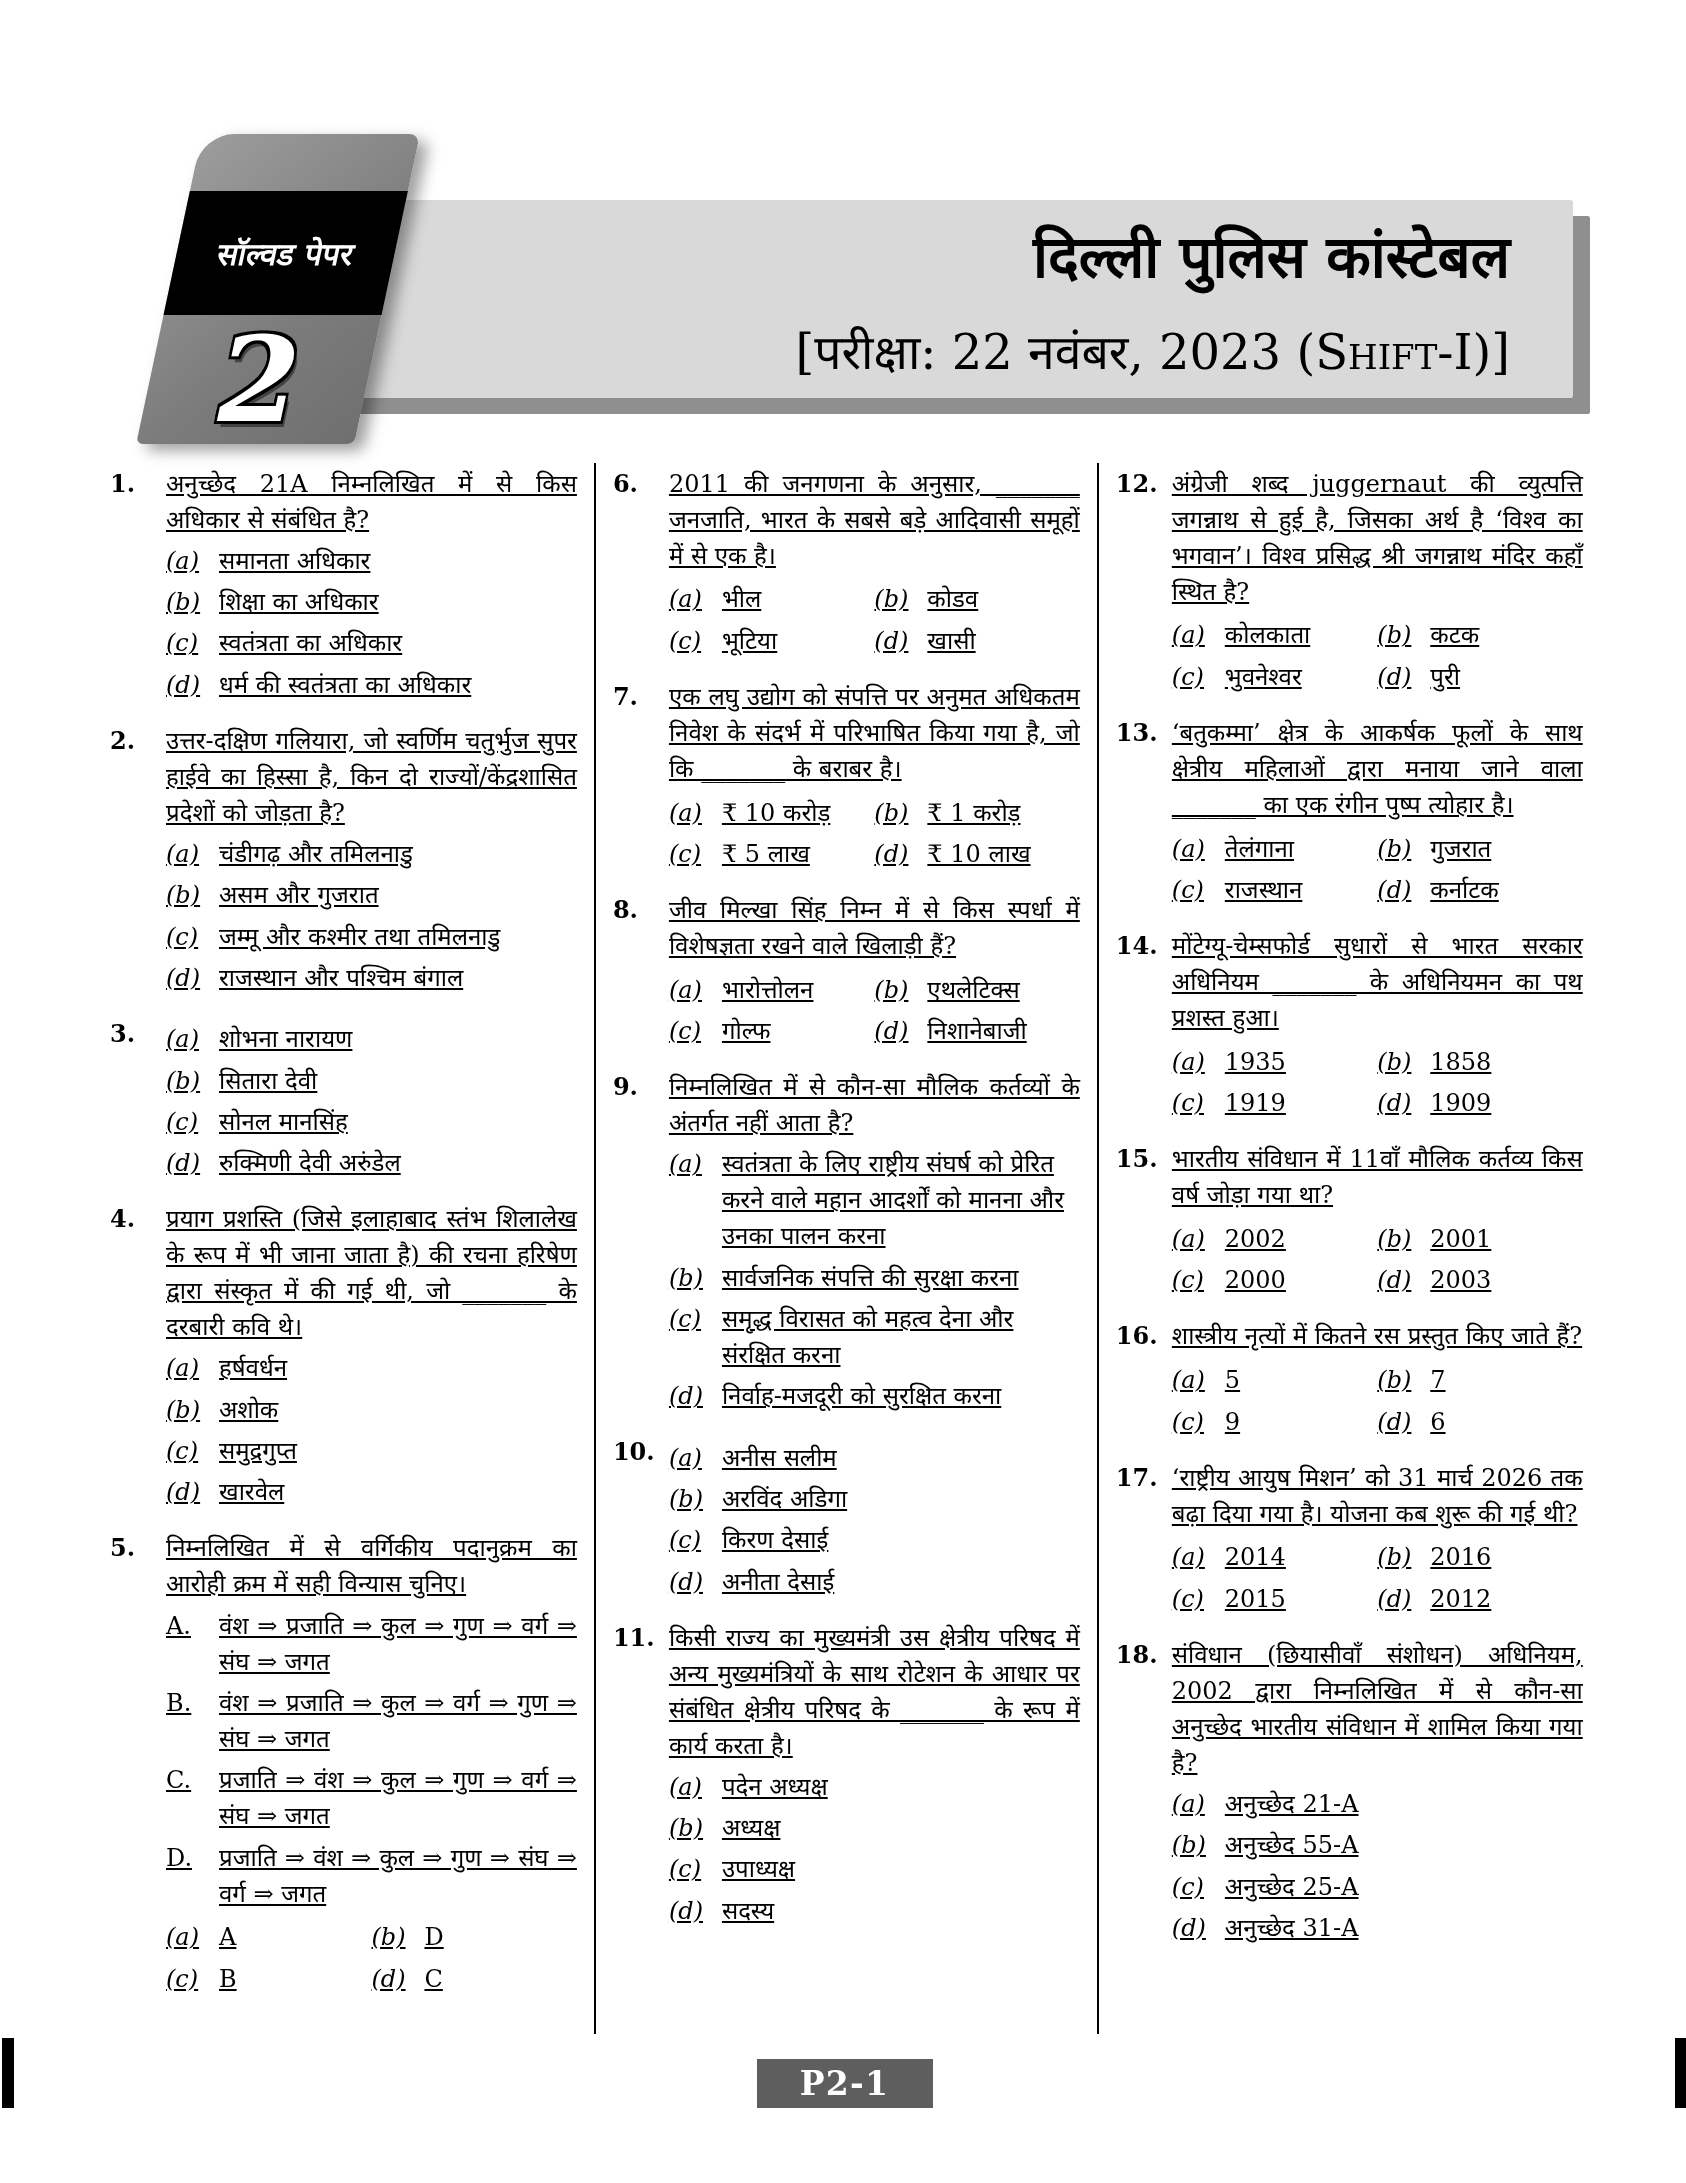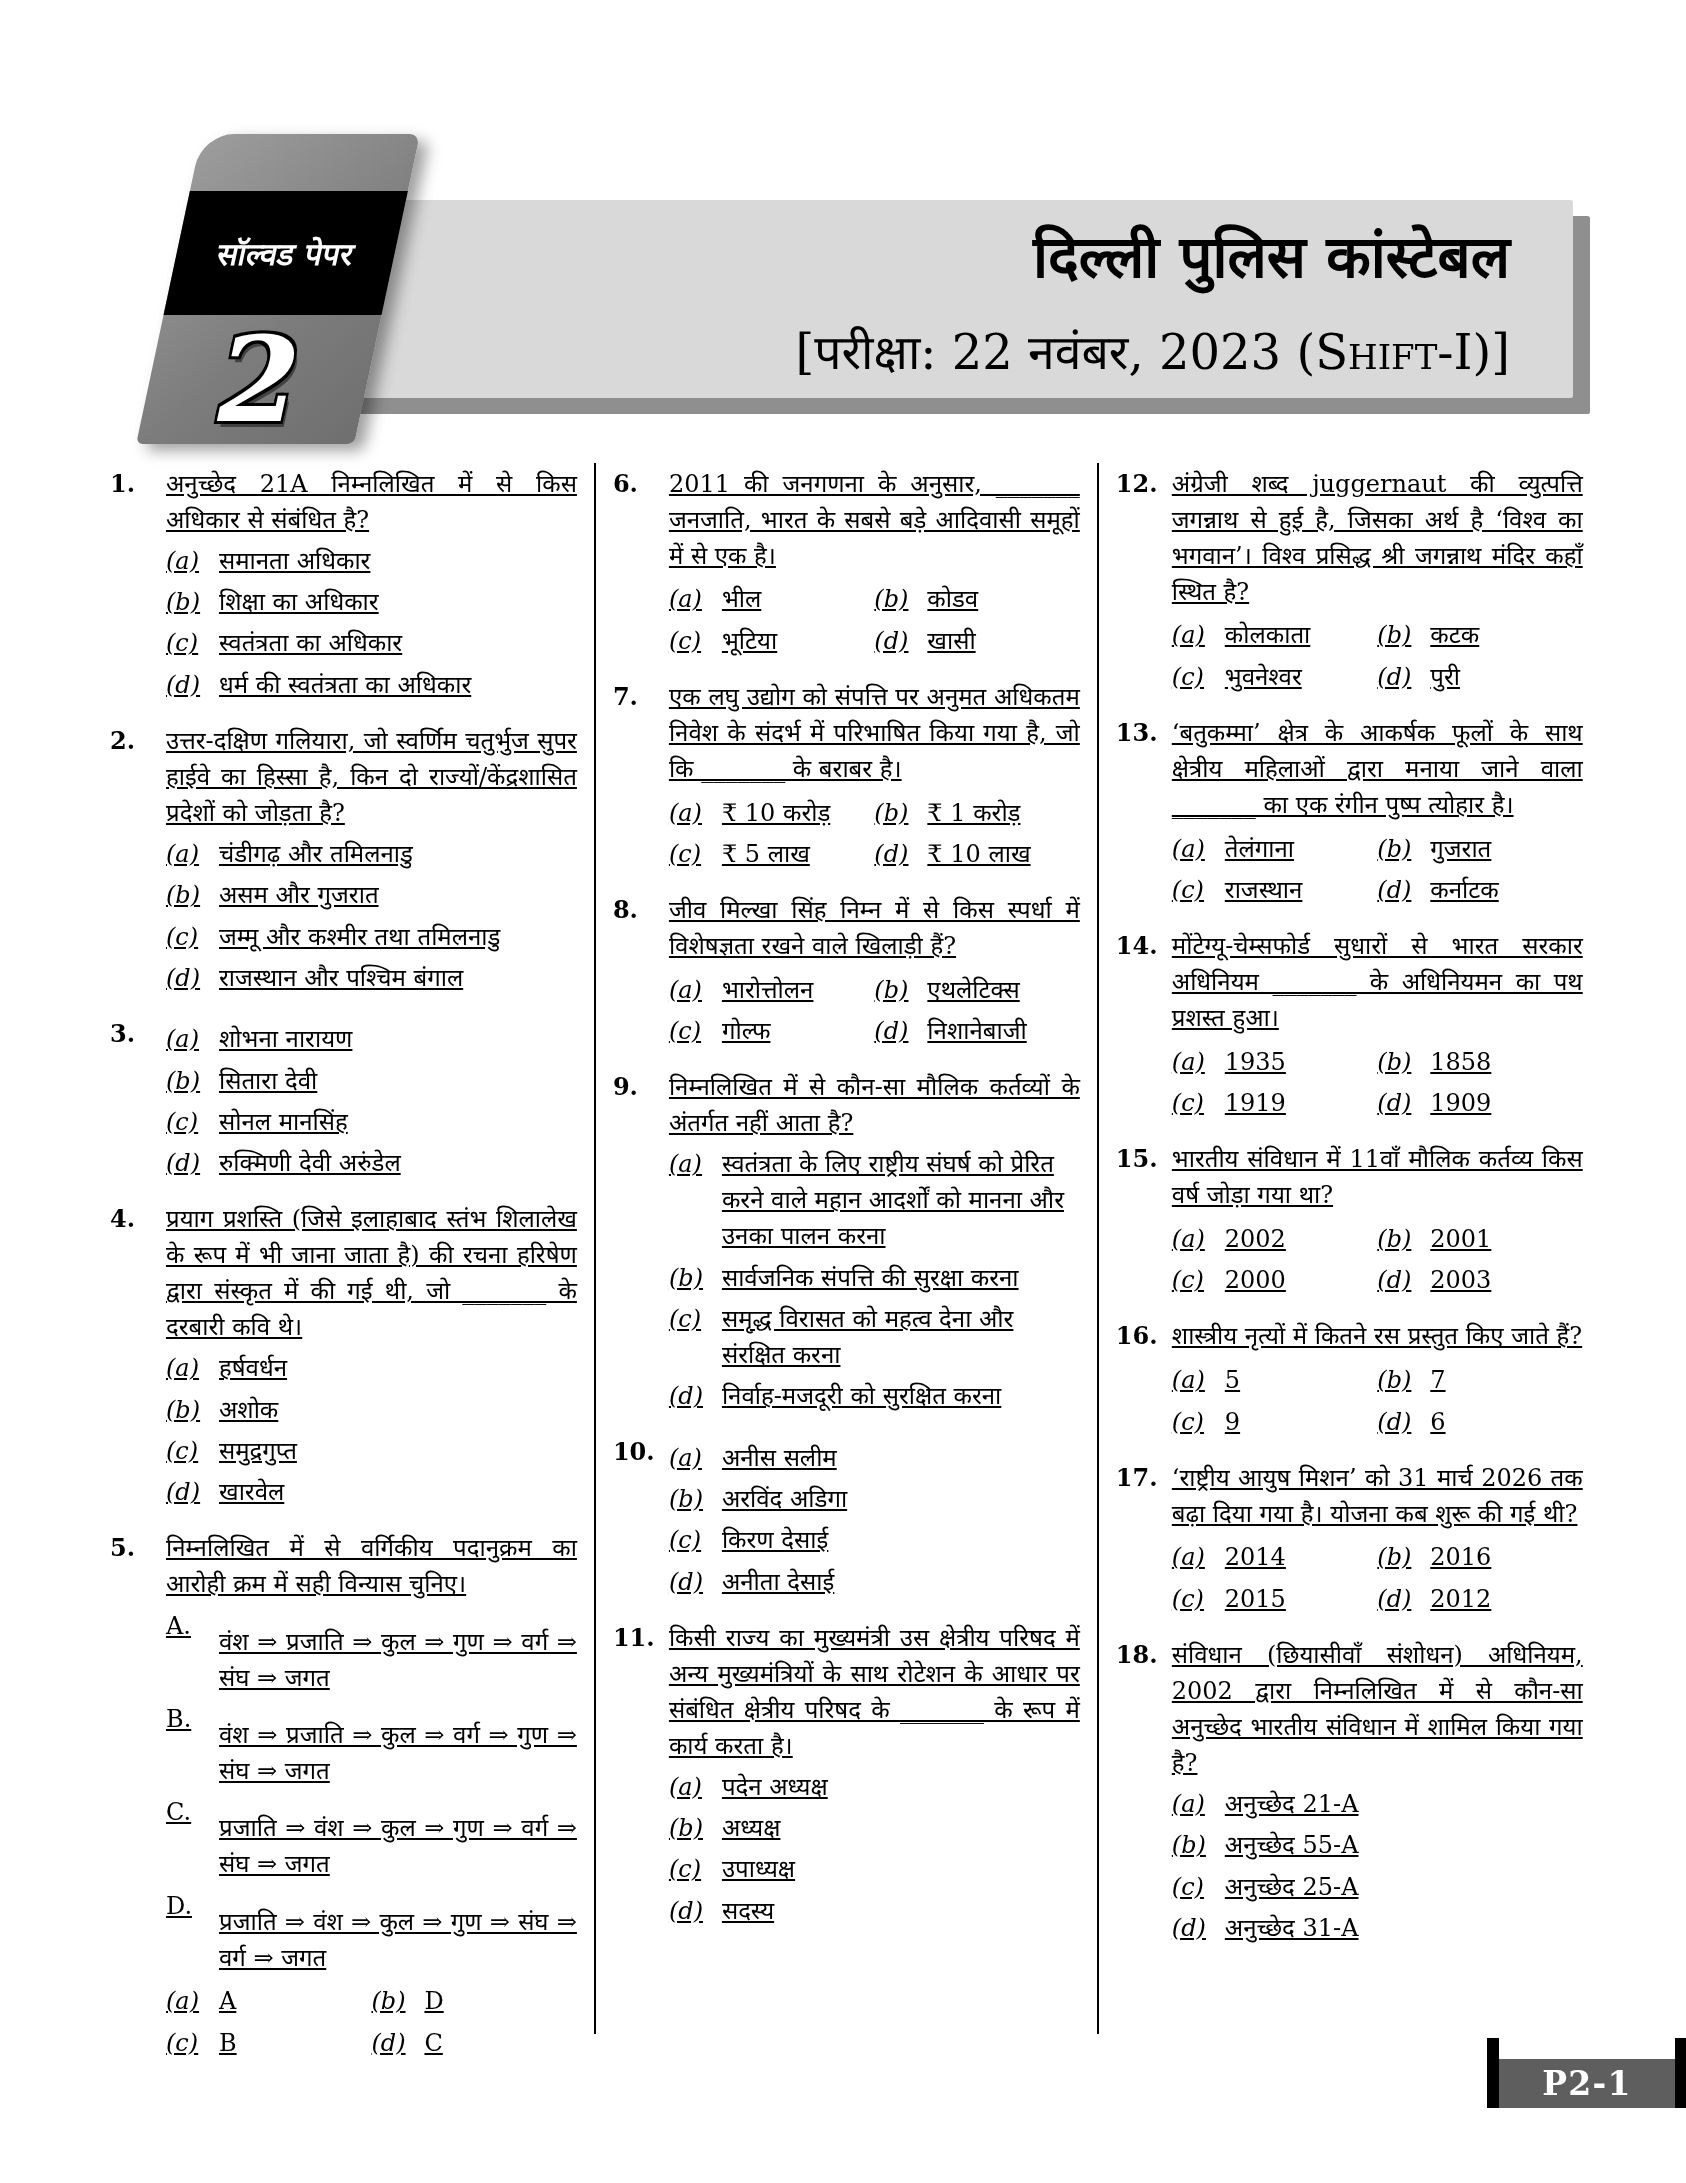--- a/index.html
+++ b/index.html
@@ -37,25 +37,25 @@
   .qbody{flex:1 1 auto;min-width:0;text-decoration:underline;}
   .qtext{font-size:24px;line-height:1.5;text-align:justify;}
   .opts{margin-top:2.6px;}
   .opt{display:flex;font-size:24px;line-height:1.5;margin-top:5.3px;}
   .olab{flex:0 0 53px;font-style:italic;}
   .otext{flex:1 1 auto;min-width:0;}
   .opt-row{display:flex;}
   .opt-row .opt{flex:1 1 50%;min-width:0;}
   .stmt{display:flex;font-size:24px;line-height:1.5;margin-top:5.3px;}
   .slab{flex:0 0 53px;}
-  .stext{flex:1 1 auto;text-align:justify;min-width:0;margin-top:16px;}
+  .stext{flex:1 1 auto;text-align:justify;min-width:0;}
 
   
   .footer{position:absolute;left:2px;right:0;top:2038px;display:flex;
-          justify-content:flex-end;align-items:flex-end;}
+          justify-content:space-between;align-items:flex-end;}
   .fbar{width:12px;height:70px;background:#000;}
   .fbox{height:49px;min-width:176px;background:#5e5e5e;color:#fff;
         display:flex;align-items:center;justify-content:center;
         font-size:33px;font-weight:bold;letter-spacing:1.3px;}
 </style>
 </head>
 <body>
 
 <div class="page">
 

